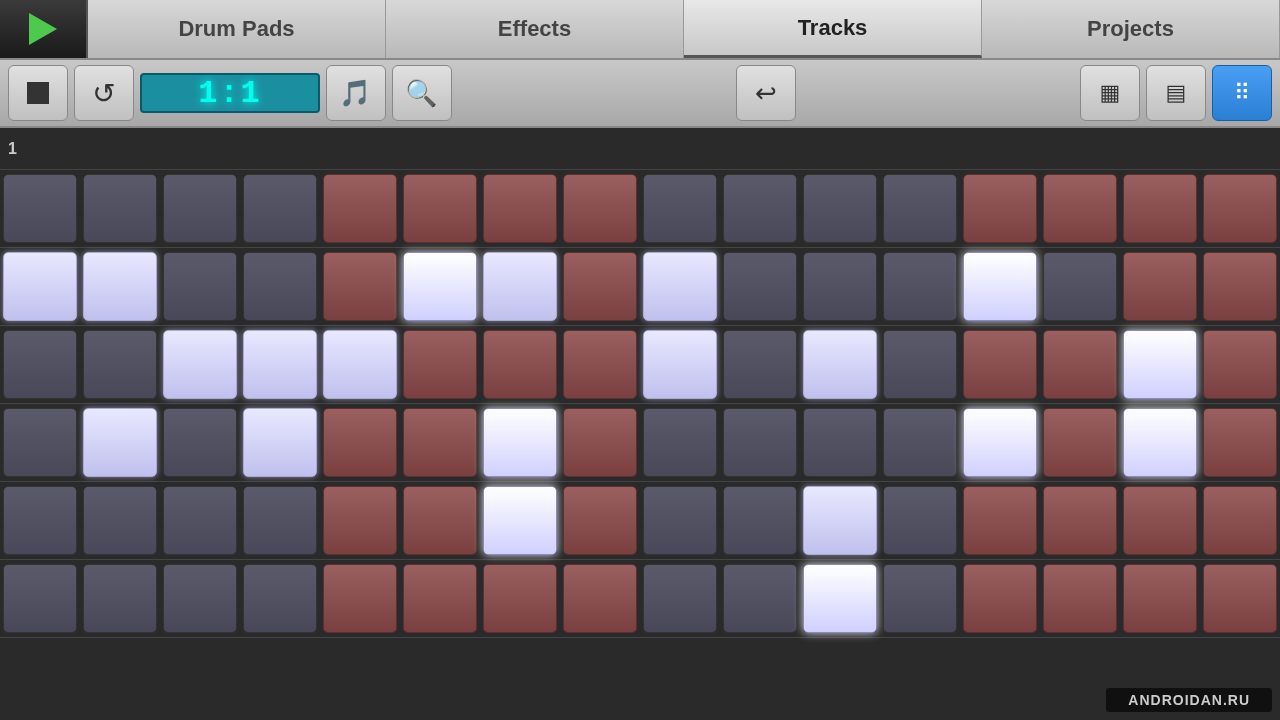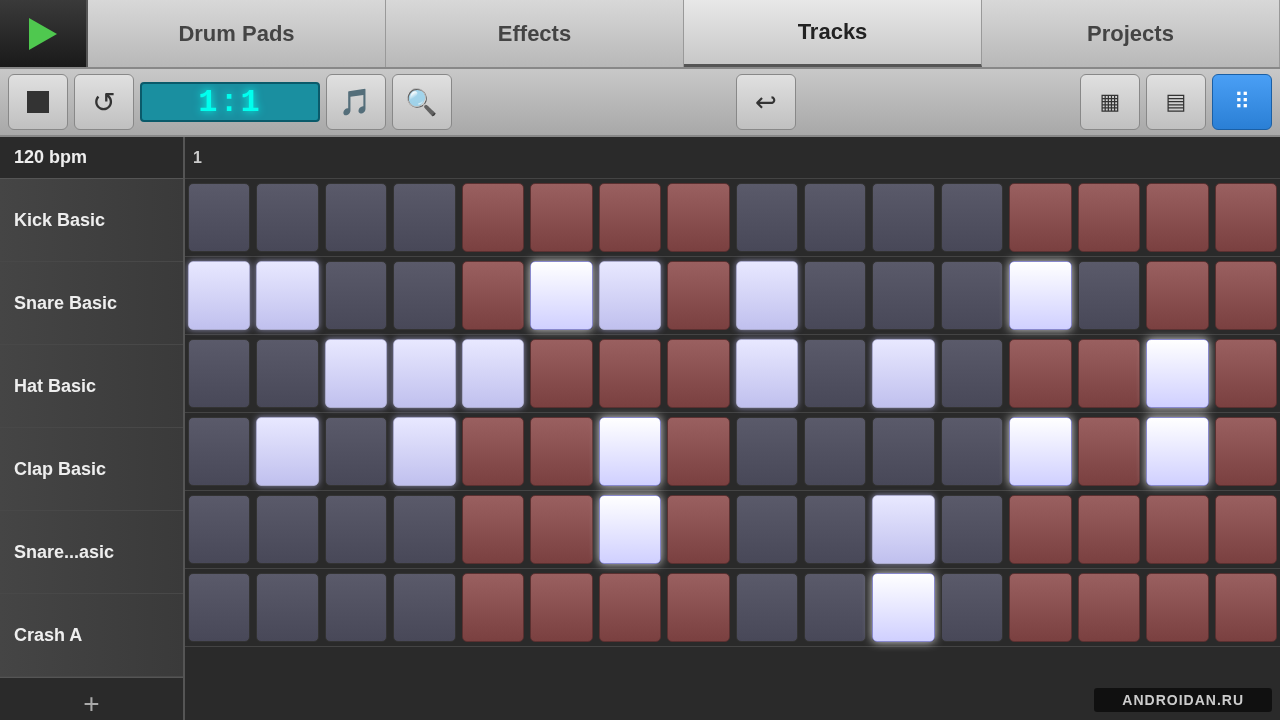--- a/index.html
+++ b/index.html
@@ -8,21 +8,21 @@
       height: 720px;
       overflow: hidden;
       background: #2a2a2a;
       font-family: Arial, sans-serif;
       user-select: none;
     }
 
     
     #top-nav {
       display: flex;
-      height: 69px;
+      height: 60px;
       background: linear-gradient(to bottom, #d0d0d0, #b0b0b0);
       border-bottom: 2px solid #888;
     }
     .nav-play {
       width: 88px;
       background: linear-gradient(to bottom, #3a3a3a, #1a1a1a);
       display: flex; align-items: center; justify-content: center;
       border-right: 2px solid #555;
     }
     .play-triangle {
@@ -197,21 +197,21 @@
       box-shadow: 0 0 10px rgba(255,255,255,0.8);
     }
 
     #watermark {
       position: absolute;
       bottom: 8px;
       right: 8px;
       background: rgba(0,0,0,0.6);
       color: #ccc;
       font-size: 14px;
-      padding: 4px 28px;
+      padding: 4px 22px;
       border-radius: 3px;
       font-weight: bold;
       letter-spacing: 1px;
     }
   </style>
 </head>
 <body>
 
 <div id="top-nav">
   <div class="nav-play">
@@ -250,32 +250,20 @@
   <div class="tool-btn" style="color:#333; font-size:22px;">
     <span>▤</span>
   </div>
   <div class="tool-btn active" style="color:#fff; font-size:22px;">
     <span>⠿</span>
   </div>
 </div>
 
 <div id="main">
 
-  <div id="sidebar">
-    <div class="bpm-label">120 bpm</div>
-    <div class="track-label">Kick Basic</div>
-    <div class="track-label">Snare Basic</div>
-    <div class="track-label">Hat Basic</div>
-    <div class="track-label">Clap Basic</div>
-    <div class="track-label">Snare...asic</div>
-    <div class="track-label">Crash A</div>
-    <div class="add-btn">
-      <span>+</span>
-    </div>
-  </div>
 
   <div id="grid-area">
     <div class="bar-header">
       <span>1</span>
     </div>
     <div class="grid-rows">
 
       <div class="grid-row">
 
         <div class="pad-cell pad-off"></div>

